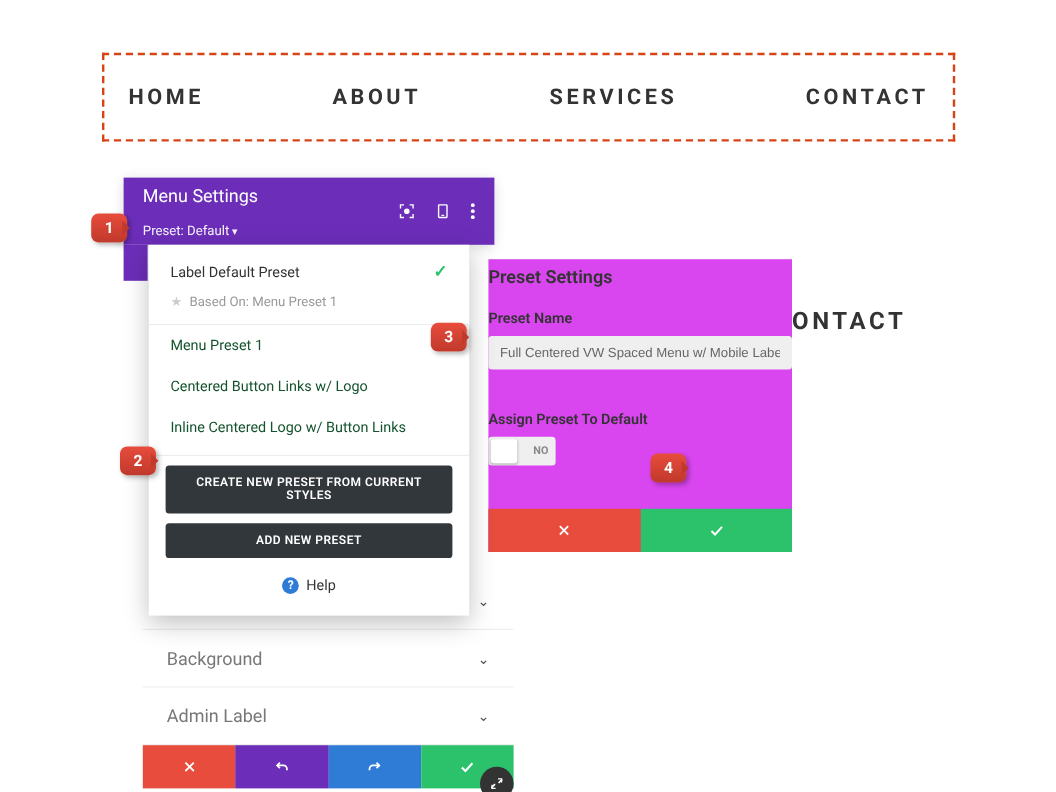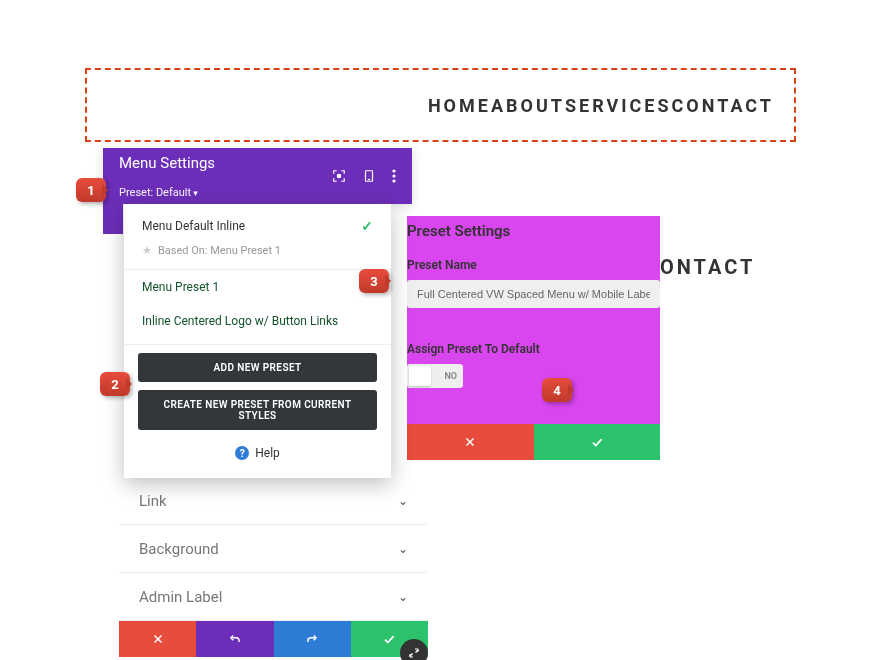--- a/index.html
+++ b/index.html
@@ -1,22 +1,22 @@
 <!DOCTYPE html>
 <html><head>
 <meta charset="utf-8">
 <style>
   * { box-sizing: border-box; margin: 0; padding: 0; }
   body { font-family: -apple-system, BlinkMacSystemFont, "Segoe UI", Roboto, "Helvetica Neue", Arial, sans-serif; background: #fff; width: 880px; height: 660px; position: relative; overflow: hidden; }
 
   .nav-bar {
     position: absolute;
-    left: 85px; top: 68px; width: 711px; height: 74px;
+    left: 85px; top: 44px; width: 711px; height: 74px;
     border: 2px dashed #d84315;
-    display: flex; align-items: center; justify-content: flex-end;
+    display: flex; align-items: center; justify-content: space-between;
     padding: 0 20px;
   }
   .nav-item {
     font-weight: 700; letter-spacing: 3px; color: #333; font-size: 18px;
   }
 
   .nav-clone {
     position: absolute;
     left: 660px; top: 255px;
     font-weight: 700; letter-spacing: 3px; color: #333; font-size: 20px;
@@ -166,32 +166,33 @@
             <circle cx="2" cy="12" r="1.6"></circle>
           </svg>
       </span>
     </div>
   </div>
 </div>
 <div class="purple-strip"></div>
 
 <div class="preset-popover">
   <div class="preset-item">
-    <span>Menu Default Inline</span>
+    <span>Label Default Preset</span>
     <span class="check">✓</span>
   </div>
   <div class="preset-sub">
     <span class="star">★</span>
     <span>Based On: Menu Preset 1</span>
   </div>
   <div class="preset-list-item">Menu Preset 1</div>
+  <div class="preset-list-item">Centered Button Links w/ Logo</div>
   <div class="preset-list-item">Inline Centered Logo w/ Button Links</div>
   <div class="preset-divider"></div>
+  <div class="btn-dark">CREATE NEW PRESET FROM CURRENT STYLES</div>
   <div class="btn-dark">ADD NEW PRESET</div>
-  <div class="btn-dark">CREATE NEW PRESET FROM CURRENT STYLES</div>
   <div class="help-row">
     <span class="help-icon">?</span>
     <span>Help</span>
   </div>
 </div>
 
 <div class="accordion">
   <div class="acc-row">
     <span>Link</span>
     <span class="chev">⌄</span>

